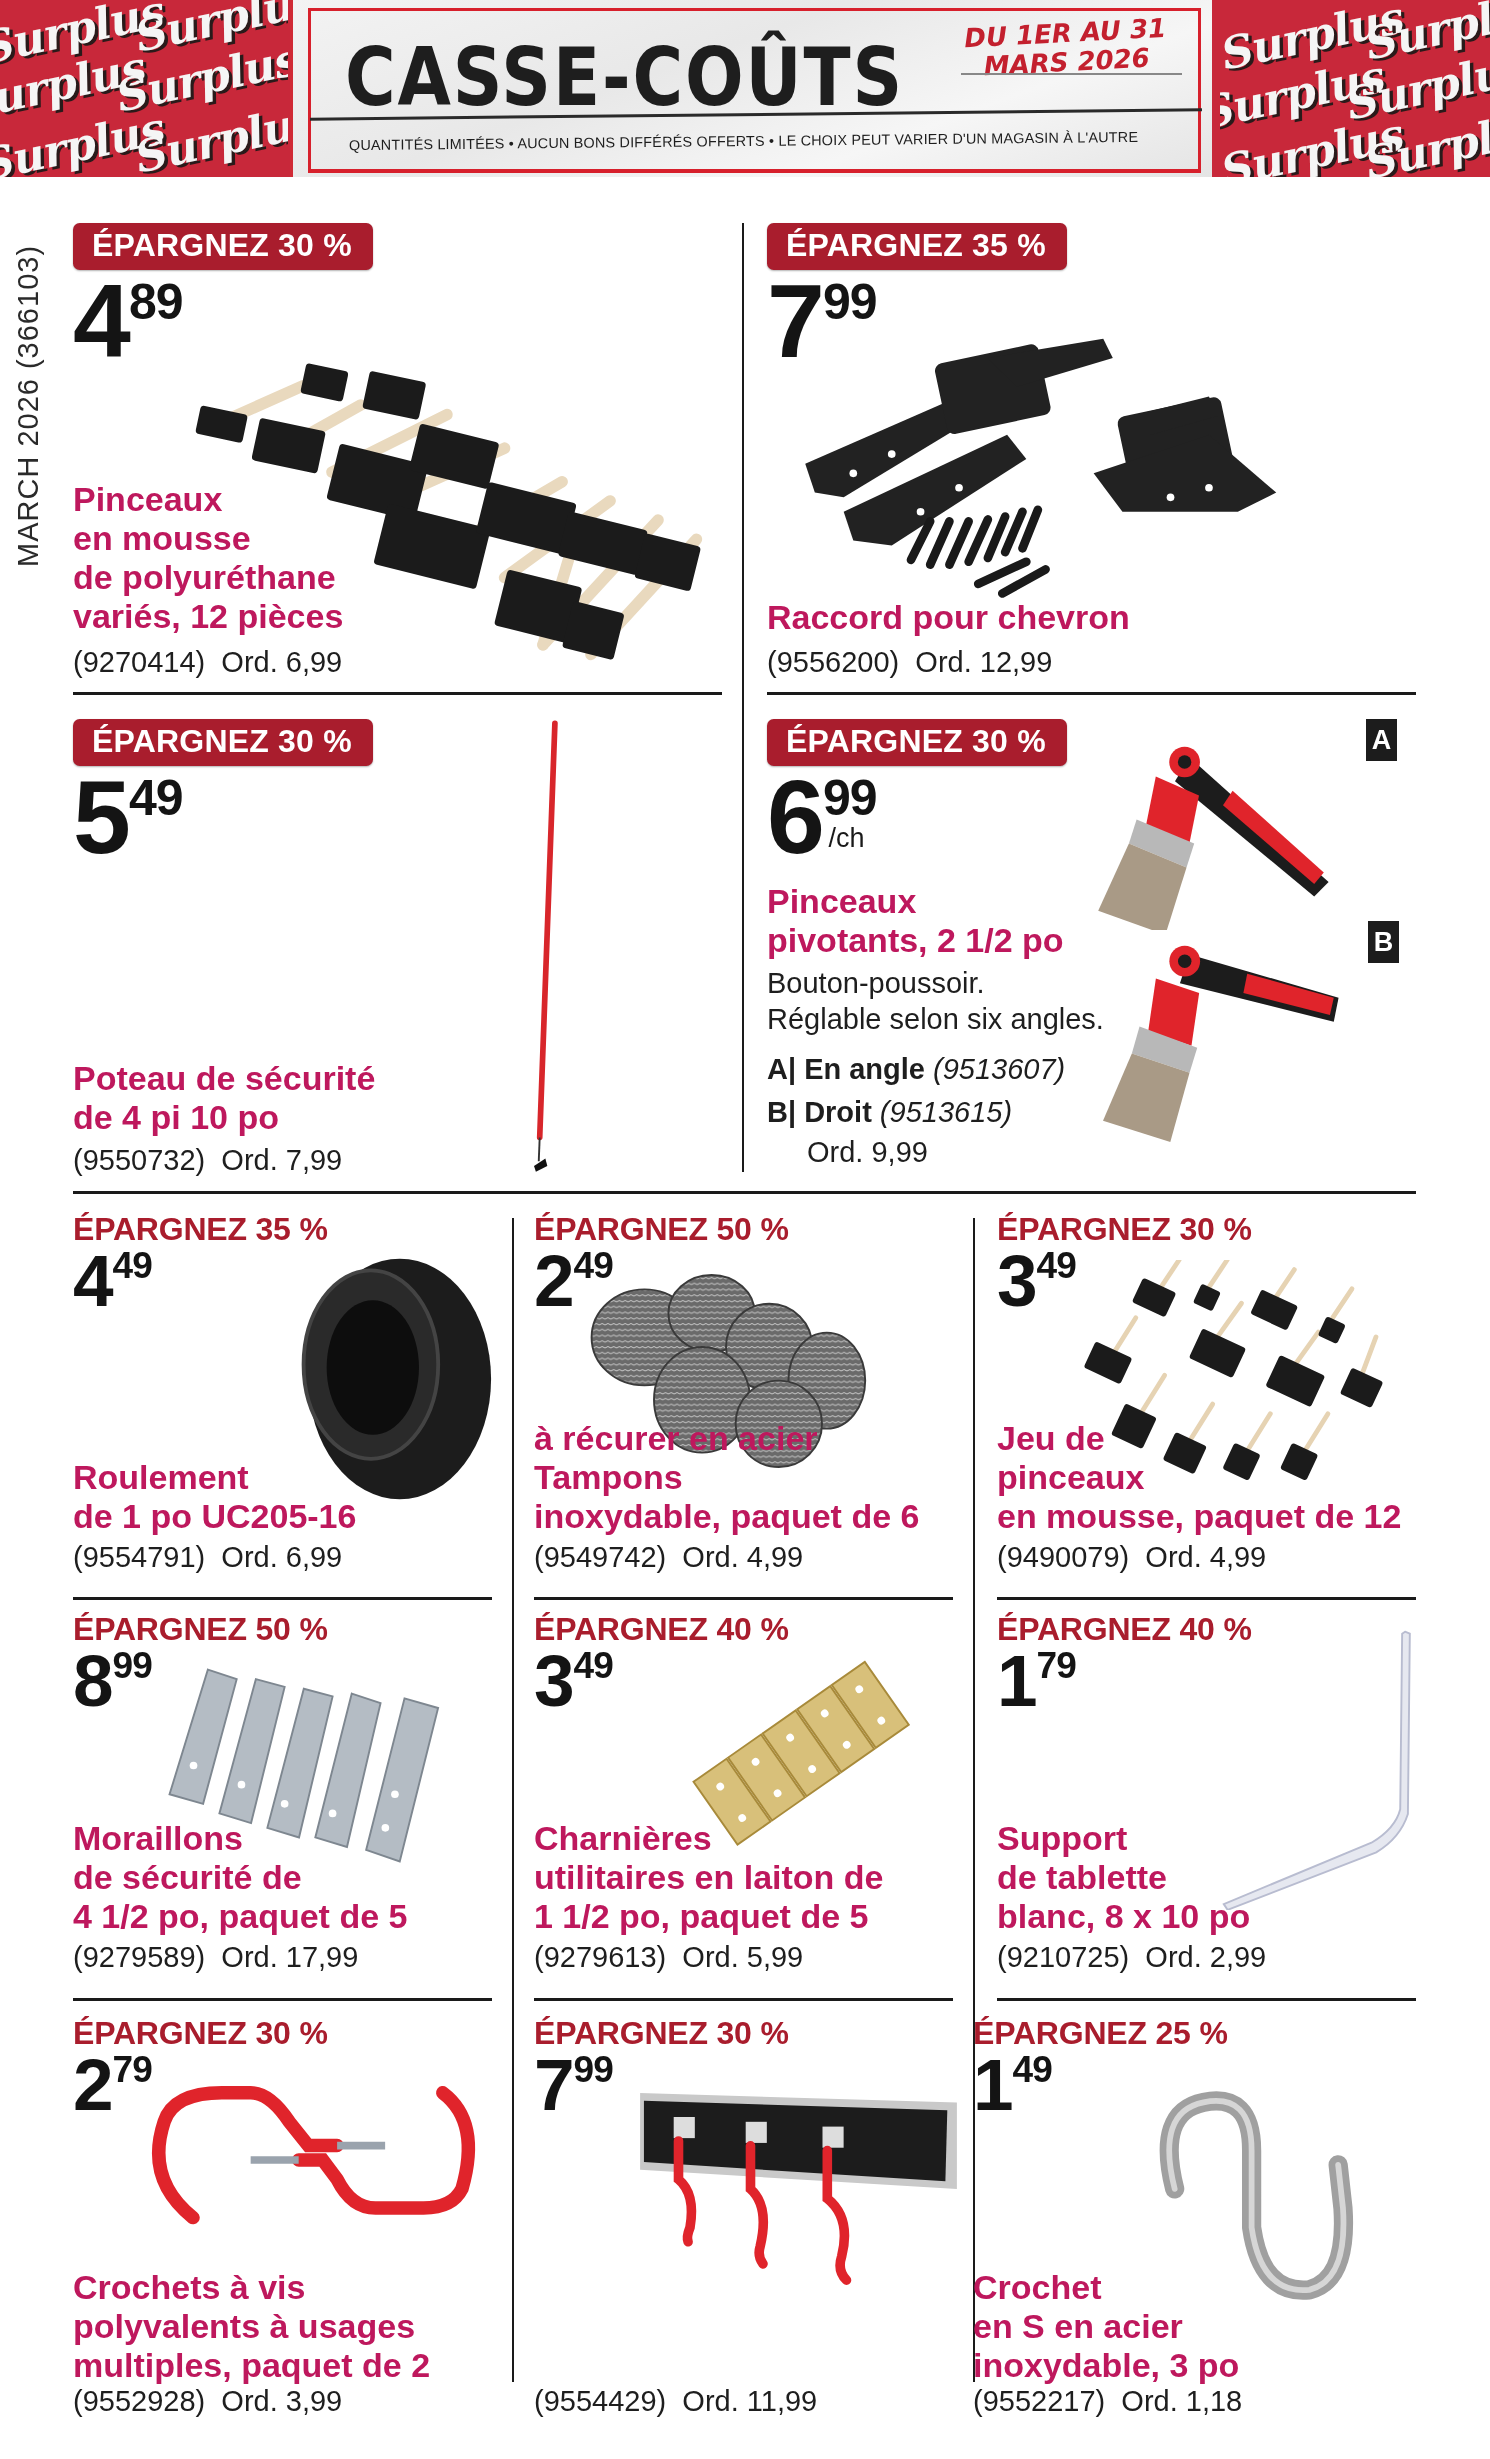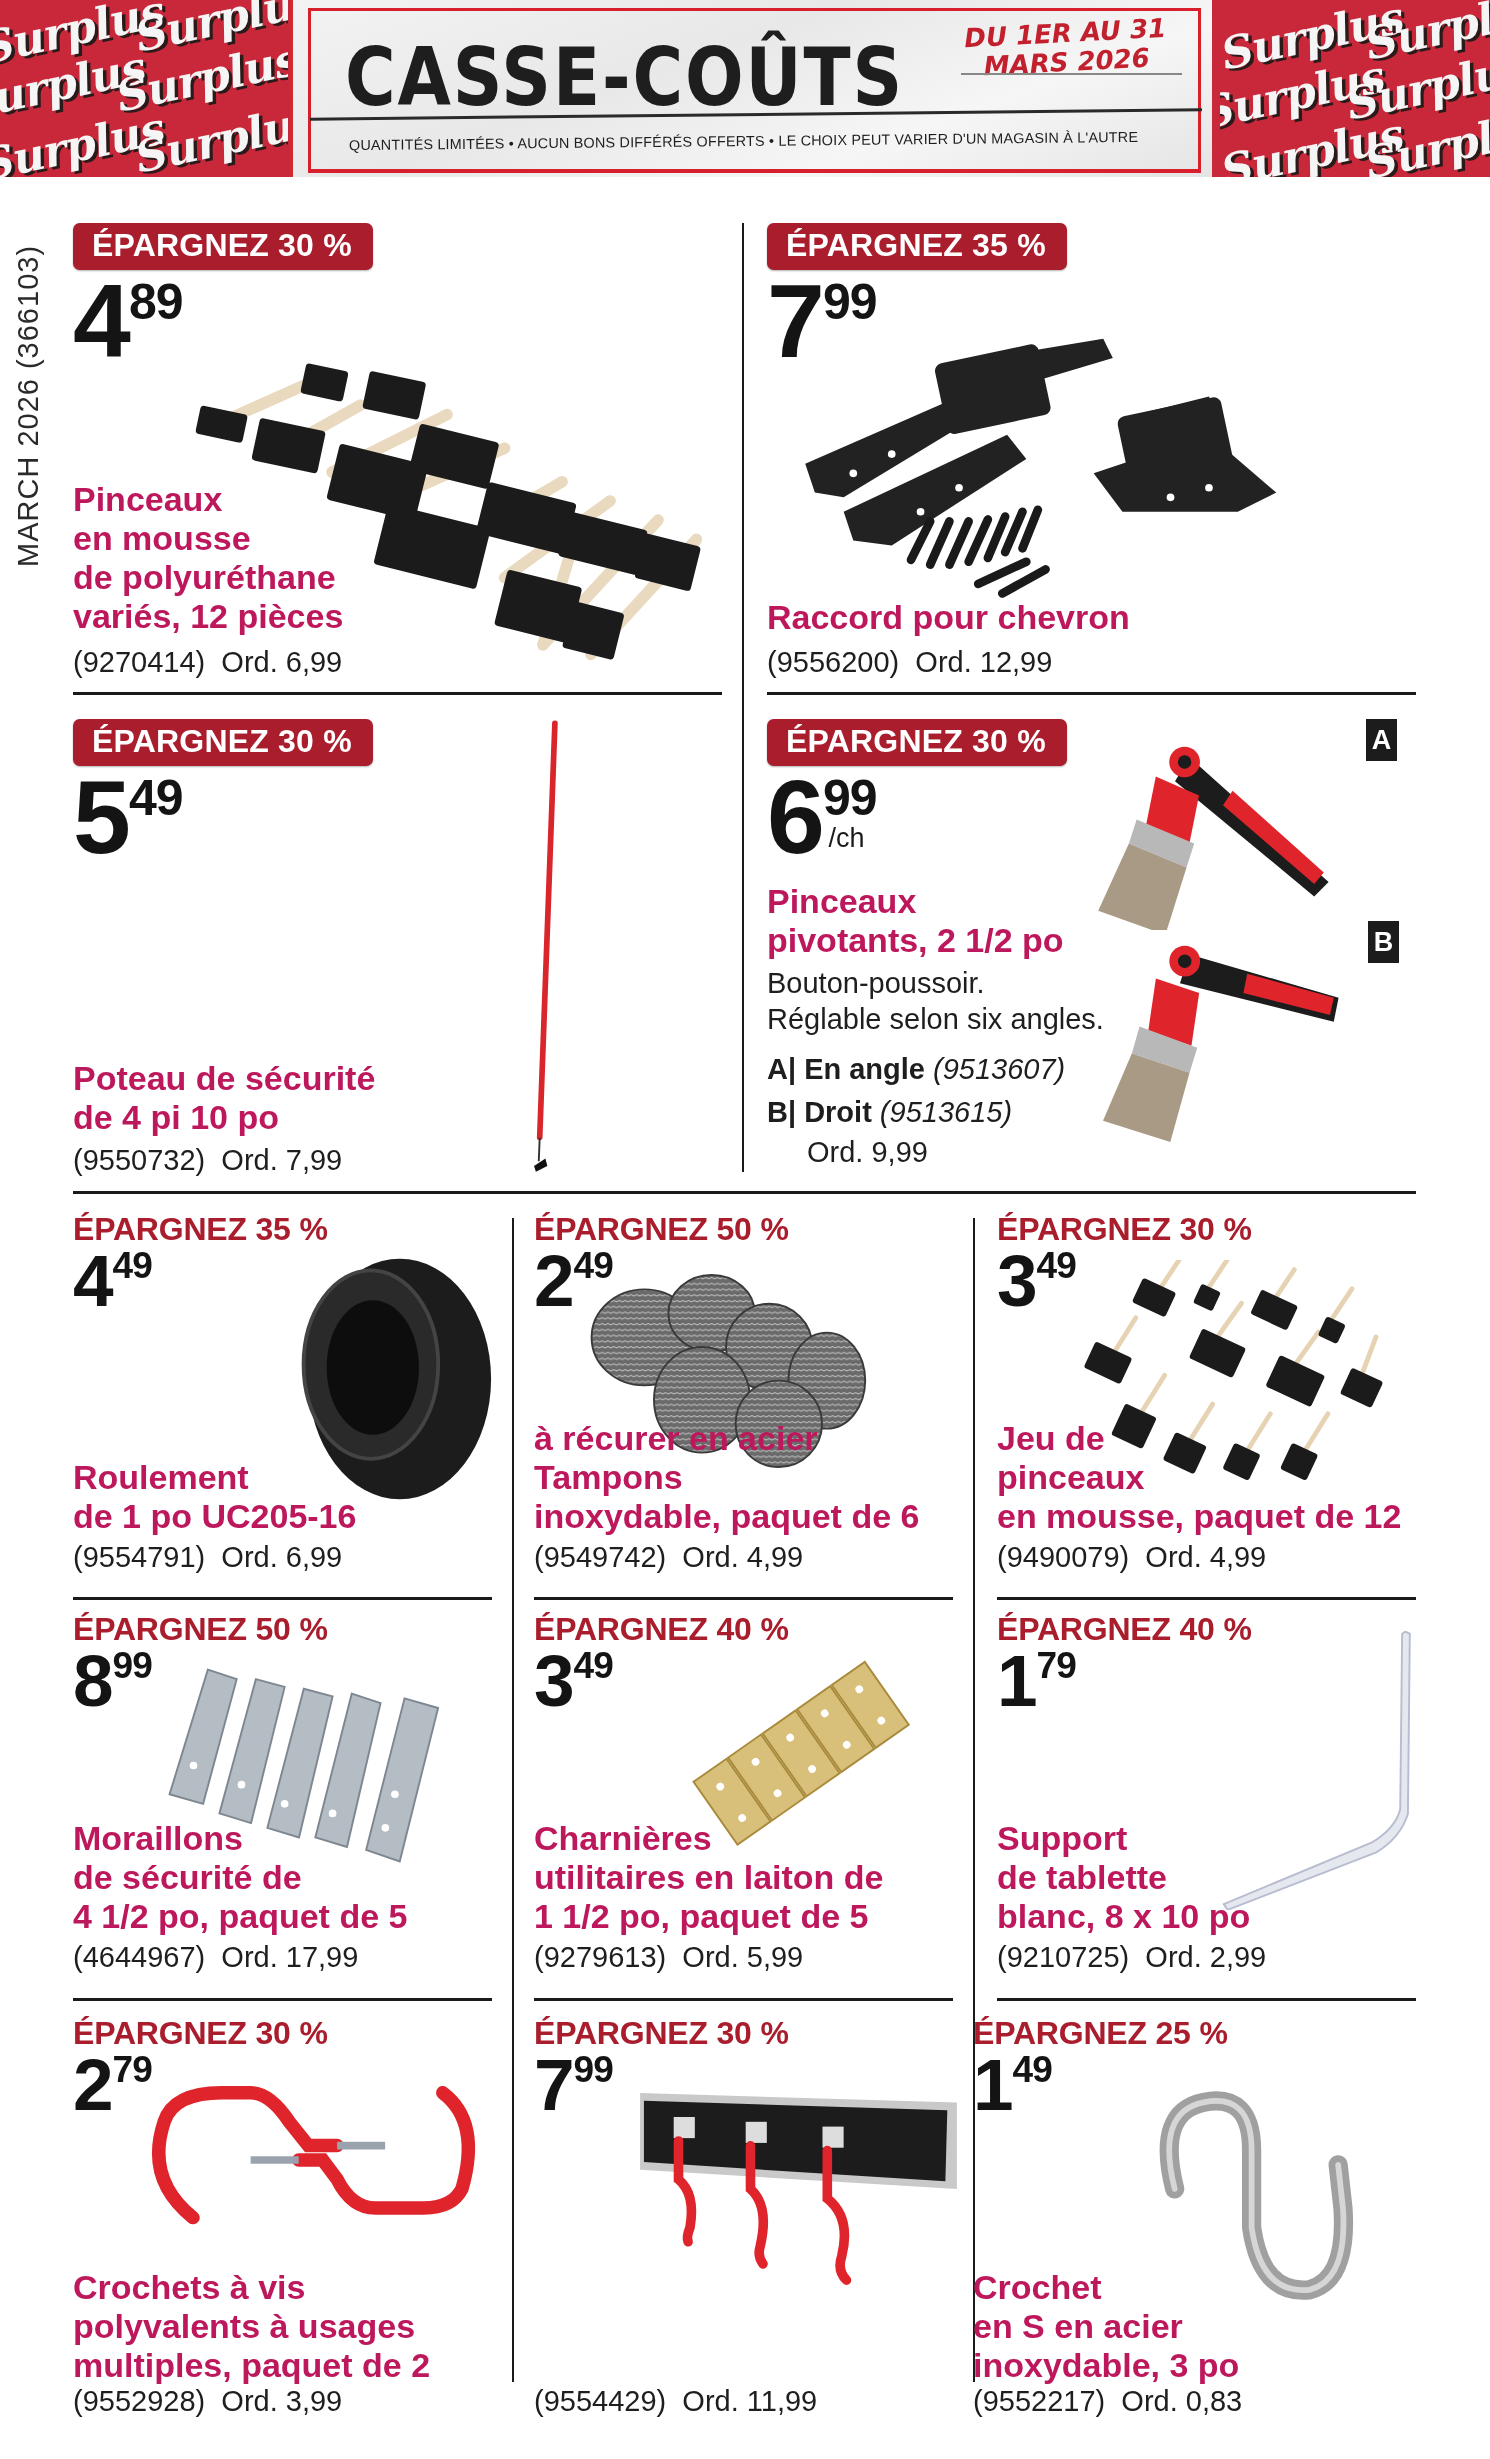--- a/index.html
+++ b/index.html
@@ -373,21 +373,21 @@
         <circle cx="245" cy="175" r="4"></circle>
         <circle cx="255" cy="140" r="4"></circle>
     </g>
   </svg>
   <div class="name" style="position:absolute;left:0;top:207px">
     <div>Moraillons</div>
     <div>de sécurité de</div>
     <div>4 1/2 po, paquet de 5</div>
   </div>
   <div class="meta" style="position:absolute;left:0;top:327px">
-    <span class="sku">(4644967)</span>&nbsp;
+    <span class="sku">(9279589)</span>&nbsp;
     <span>Ord. 17,99</span>
   </div>
 </div>
 
 <div class="card" style="left:534px;top:1612px;width:423px;height:365px">
   <div class="save-text">ÉPARGNEZ 40 %</div>
   <div class="price sm">
     <span class="dollars">3</span>
     <span class="cents">49</span>
   </div>
@@ -504,16 +504,16 @@
     <path d="M60 110 Q40 30 90 20 Q140 10 140 70 L140 150 Q150 220 200 215 Q240 205 235 130 L230 85" fill="none" stroke="#a0a0a0" stroke-width="20" stroke-linecap="round"></path>
     <path d="M60 110 Q40 30 90 20 Q140 10 140 70 L140 150 Q150 220 200 215 Q240 205 235 130 L230 85" fill="none" stroke="#d6d6d6" stroke-width="6" stroke-linecap="round"></path>
   </svg>
   <div class="name" style="position:absolute;left:0;top:252px">
     <div>Crochet</div>
     <div>en S en acier</div>
     <div>inoxydable, 3 po</div>
   </div>
   <div class="meta" style="position:absolute;left:0;top:367px">
     <span class="sku">(9552217)</span>&nbsp;
-    <span>Ord. 0,83</span>
+    <span>Ord. 1,18</span>
   </div>
 </div>
 
 
 </body></html>

